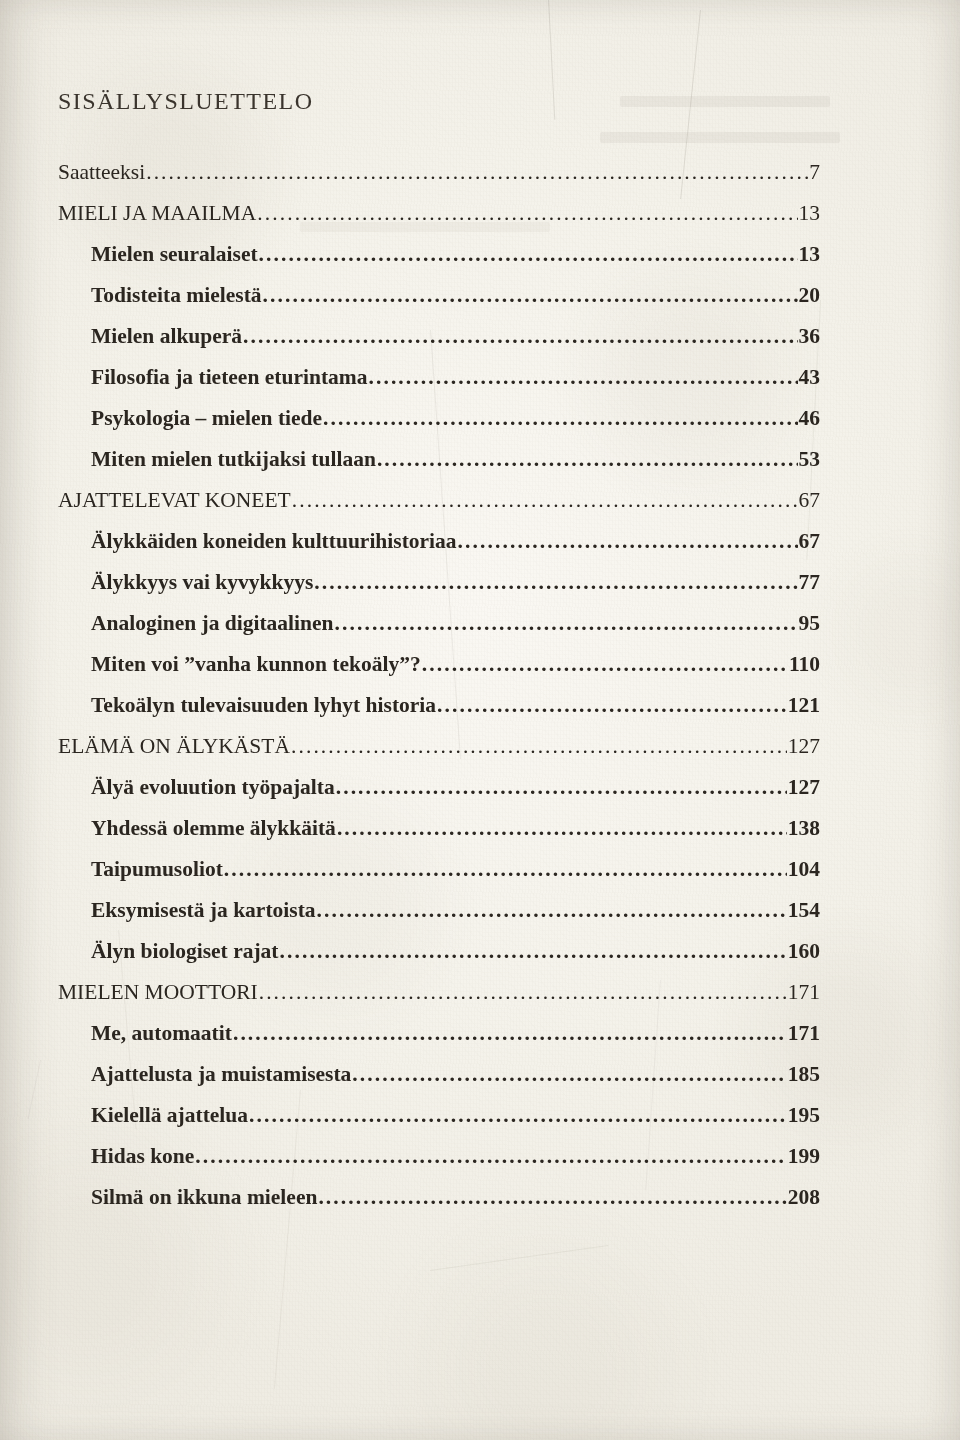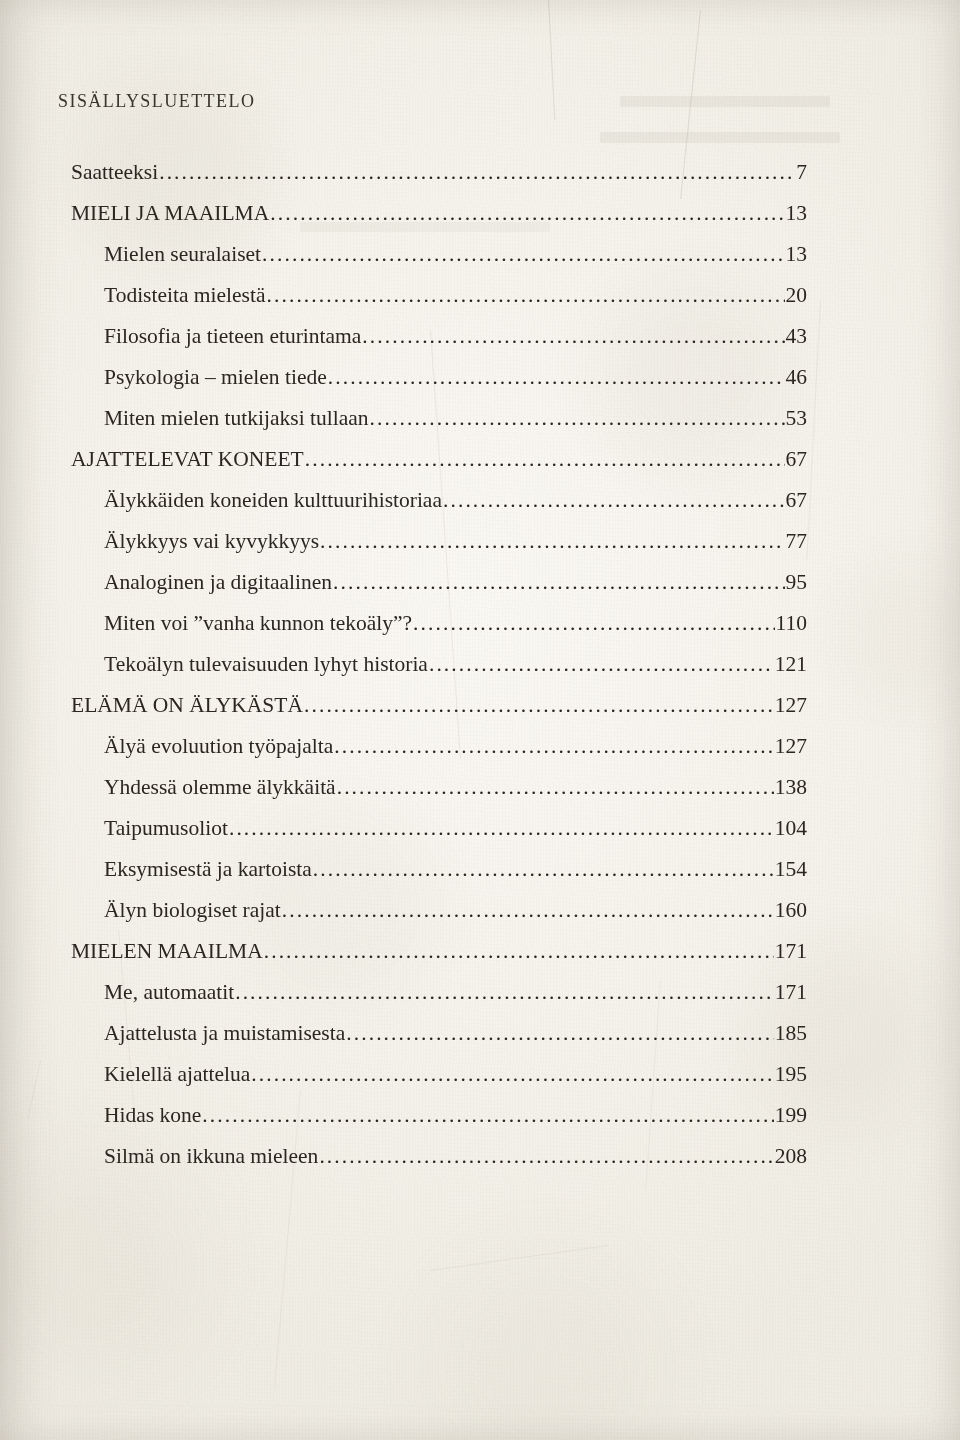--- a/index.html
+++ b/index.html
@@ -77,44 +77,44 @@
 
   
   .content {
     position: absolute;
     left: 58px;
     top: 86px;
     width: 762px;
   }
 
   .toc-heading {
-    font-size: 18px;
+    font-size: 24px;
     line-height: 30px;
     letter-spacing: 1.45px;
     color: #3a342d;
     margin: 0 0 44px 0;
     font-weight: normal;
     white-space: nowrap;
   }
 
   .toc-list {
     list-style: none;
-    margin: 13px;
+    margin: 0;
     padding: 0;
   }
 
   .toc-entry {
     display: flex;
     align-items: baseline;
     height: 41px;
     color: #2b2620;
     font-size: 21.5px;
     white-space: nowrap;
   }
-  .toc-entry.level-1 { padding-left: 33px; }
+  .toc-entry.level-1 { padding-left: 33px; font-weight: bold; }
 
   .entry-title {
     flex: 0 0 auto;
   }
 
   .leader {
     flex: 1 1 auto;
     overflow: hidden;
     margin: 0 1px;
     position: relative;
@@ -177,20 +177,25 @@
           <span class="entry-title">Mielen seuralaiset</span>
           <span class="leader"></span>
           <span class="entry-page">13</span>
         </li>
         <li class="toc-entry level-1">
           <span class="entry-title">Todisteita mielestä</span>
           <span class="leader"></span>
           <span class="entry-page">20</span>
         </li>
         <li class="toc-entry level-1">
+          <span class="entry-title">Mielen alkuperä</span>
+          <span class="leader"></span>
+          <span class="entry-page">36</span>
+        </li>
+        <li class="toc-entry level-1">
           <span class="entry-title">Filosofia ja tieteen eturintama</span>
           <span class="leader"></span>
           <span class="entry-page">43</span>
         </li>
         <li class="toc-entry level-1">
           <span class="entry-title">Psykologia – mielen tiede</span>
           <span class="leader"></span>
           <span class="entry-page">46</span>
         </li>
         <li class="toc-entry level-1">
@@ -252,21 +257,21 @@
           <span class="entry-title">Eksymisestä ja kartoista</span>
           <span class="leader"></span>
           <span class="entry-page">154</span>
         </li>
         <li class="toc-entry level-1">
           <span class="entry-title">Älyn biologiset rajat</span>
           <span class="leader"></span>
           <span class="entry-page">160</span>
         </li>
         <li class="toc-entry level-0">
-          <span class="entry-title">MIELEN MAAILMA</span>
+          <span class="entry-title">MIELEN MOOTTORI</span>
           <span class="leader"></span>
           <span class="entry-page">171</span>
         </li>
         <li class="toc-entry level-1">
           <span class="entry-title">Me, automaatit</span>
           <span class="leader"></span>
           <span class="entry-page">171</span>
         </li>
         <li class="toc-entry level-1">
           <span class="entry-title">Ajattelusta ja muistamisesta</span>

